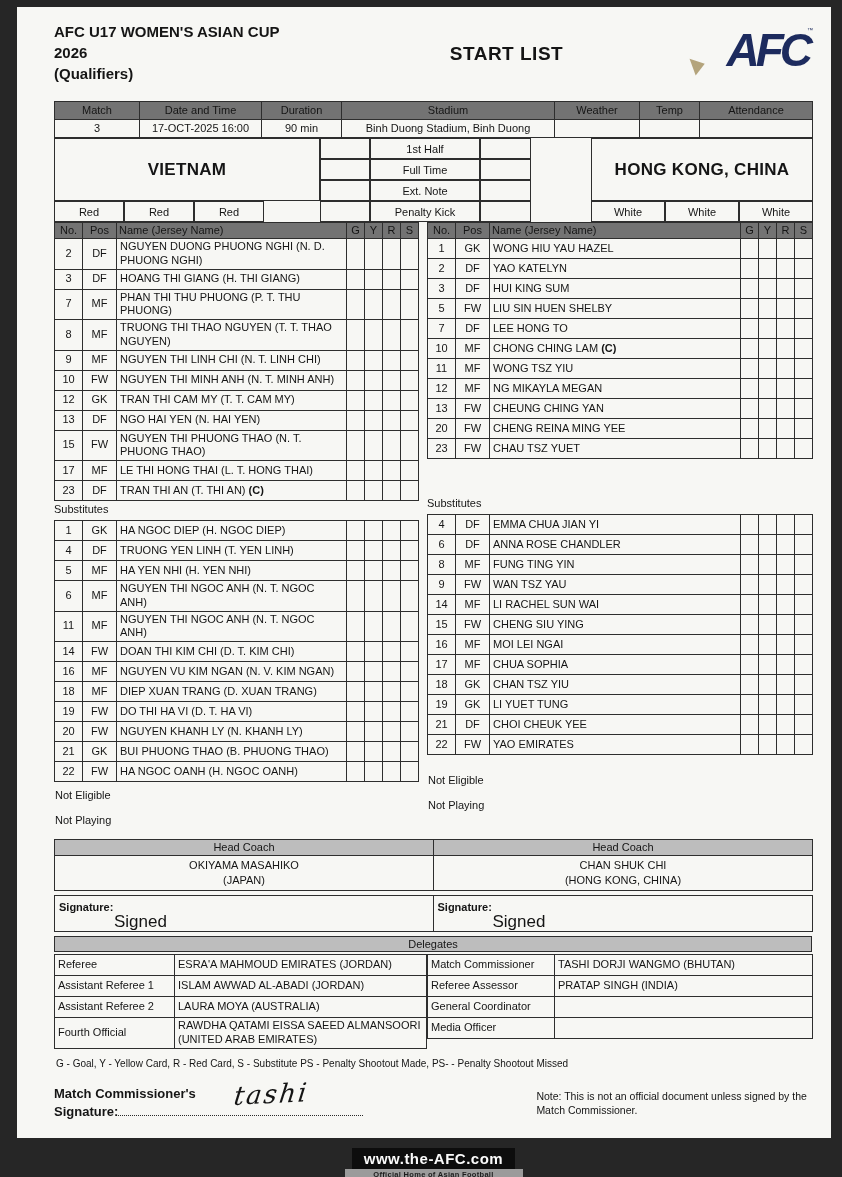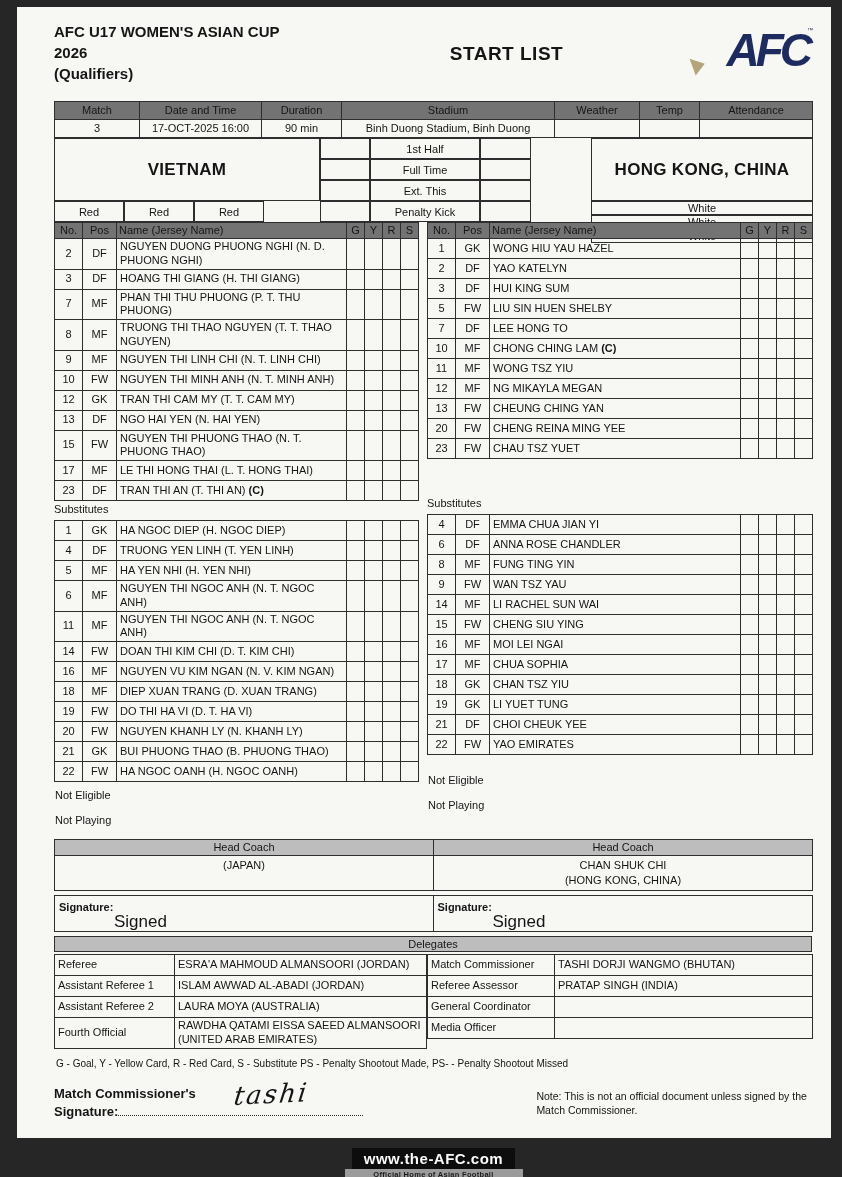--- a/index.html
+++ b/index.html
@@ -36,21 +36,21 @@
   .match-info td{text-align:center;height:15px;}
 
   
   .sb{display:grid;grid-template-columns:266px 50px 110px 51px 60px 222px;grid-auto-rows:21px;width:759px;}
   .sb-cell{border:1.5px solid #2e2e2e;font-size:11px;display:flex;align-items:center;justify-content:center;}
   .sb-team{font-size:17px;font-weight:bold;letter-spacing:.3px;}
   .sb-home{grid-column:1;grid-row:1/4;}
   .sb-away{grid-column:6;grid-row:1/4;}
   .sb-gap{grid-column:5;grid-row:1/5;}
   .colors-home{grid-column:1;grid-row:4;display:grid;grid-template-columns:70px 70px 70px 1fr;}
-  .colors-away{grid-column:6;grid-row:4;display:grid;grid-template-columns:1fr;}
+  .colors-away{grid-column:6;grid-row:4;display:grid;grid-template-columns:1fr 1fr 1fr;}
 
   
   .teams-wrap{display:flex;gap:8px;width:759px;}
   .team-col{width:365px;}
   .team-col.right{width:386px;}
   .roster{width:100%;}
   .roster col.c1{width:28px;} .roster col.c2{width:34px;}
   .roster col.cg{width:18px;}
   .roster th{height:15px;font-weight:normal;text-align:center;padding:0 2px;}
   .roster th.name{text-align:left;}
@@ -153,21 +153,21 @@
 
     <div class="sb-cell" style="grid-column:2;grid-row:1"></div>
     <div class="sb-cell" style="grid-column:3;grid-row:1">1st Half</div>
     <div class="sb-cell" style="grid-column:4;grid-row:1"></div>
 
     <div class="sb-cell" style="grid-column:2;grid-row:2"></div>
     <div class="sb-cell" style="grid-column:3;grid-row:2">Full Time</div>
     <div class="sb-cell" style="grid-column:4;grid-row:2"></div>
 
     <div class="sb-cell" style="grid-column:2;grid-row:3"></div>
-    <div class="sb-cell" style="grid-column:3;grid-row:3">Ext. This</div>
+    <div class="sb-cell" style="grid-column:3;grid-row:3">Ext. Note</div>
     <div class="sb-cell" style="grid-column:4;grid-row:3"></div>
 
     <div class="sb-cell" style="grid-column:2;grid-row:4"></div>
     <div class="sb-cell" style="grid-column:3;grid-row:4">Penalty Kick</div>
     <div class="sb-cell" style="grid-column:4;grid-row:4"></div>
 
     <div class="sb-gap"></div>
 
     <div class="sb-cell sb-team sb-away">HONG KONG, CHINA</div>
 
@@ -692,20 +692,21 @@
       </div>
       <div class="flag-label">Not Eligible</div>
       <div class="flag-label">Not Playing</div>
     </div>
   </div>
 
   <div class="coach-grid">
     <div class="coach-box">
       <div class="coach-head">Head Coach</div>
       <div class="coach-name">
+        <div>OKIYAMA MASAHIKO</div>
         <div>(JAPAN)</div>
       </div>
     </div>
     <div class="coach-box">
       <div class="coach-head">Head Coach</div>
       <div class="coach-name">
         <div>CHAN SHUK CHI</div>
         <div>(HONG KONG, CHINA)</div>
       </div>
     </div>
@@ -724,21 +725,21 @@
   <div class="delegates-head">Delegates</div>
   <div class="delegates-wrap">
     <table class="dtable">
       <colgroup>
             <col class="d-label" style="width:120px">
             <col>
           </colgroup>
       <tbody>
             <tr>
               <td>Referee</td>
-              <td>ESRA'A MAHMOUD ALMANSOORI (JORDAN)</td>
+              <td>ESRA'A MAHMOUD EMIRATES (JORDAN)</td>
             </tr>
             <tr>
               <td>Assistant Referee 1</td>
               <td>ISLAM AWWAD AL-ABADI (JORDAN)</td>
             </tr>
             <tr>
               <td>Assistant Referee 2</td>
               <td>LAURA MOYA (AUSTRALIA)</td>
             </tr>
             <tr>

